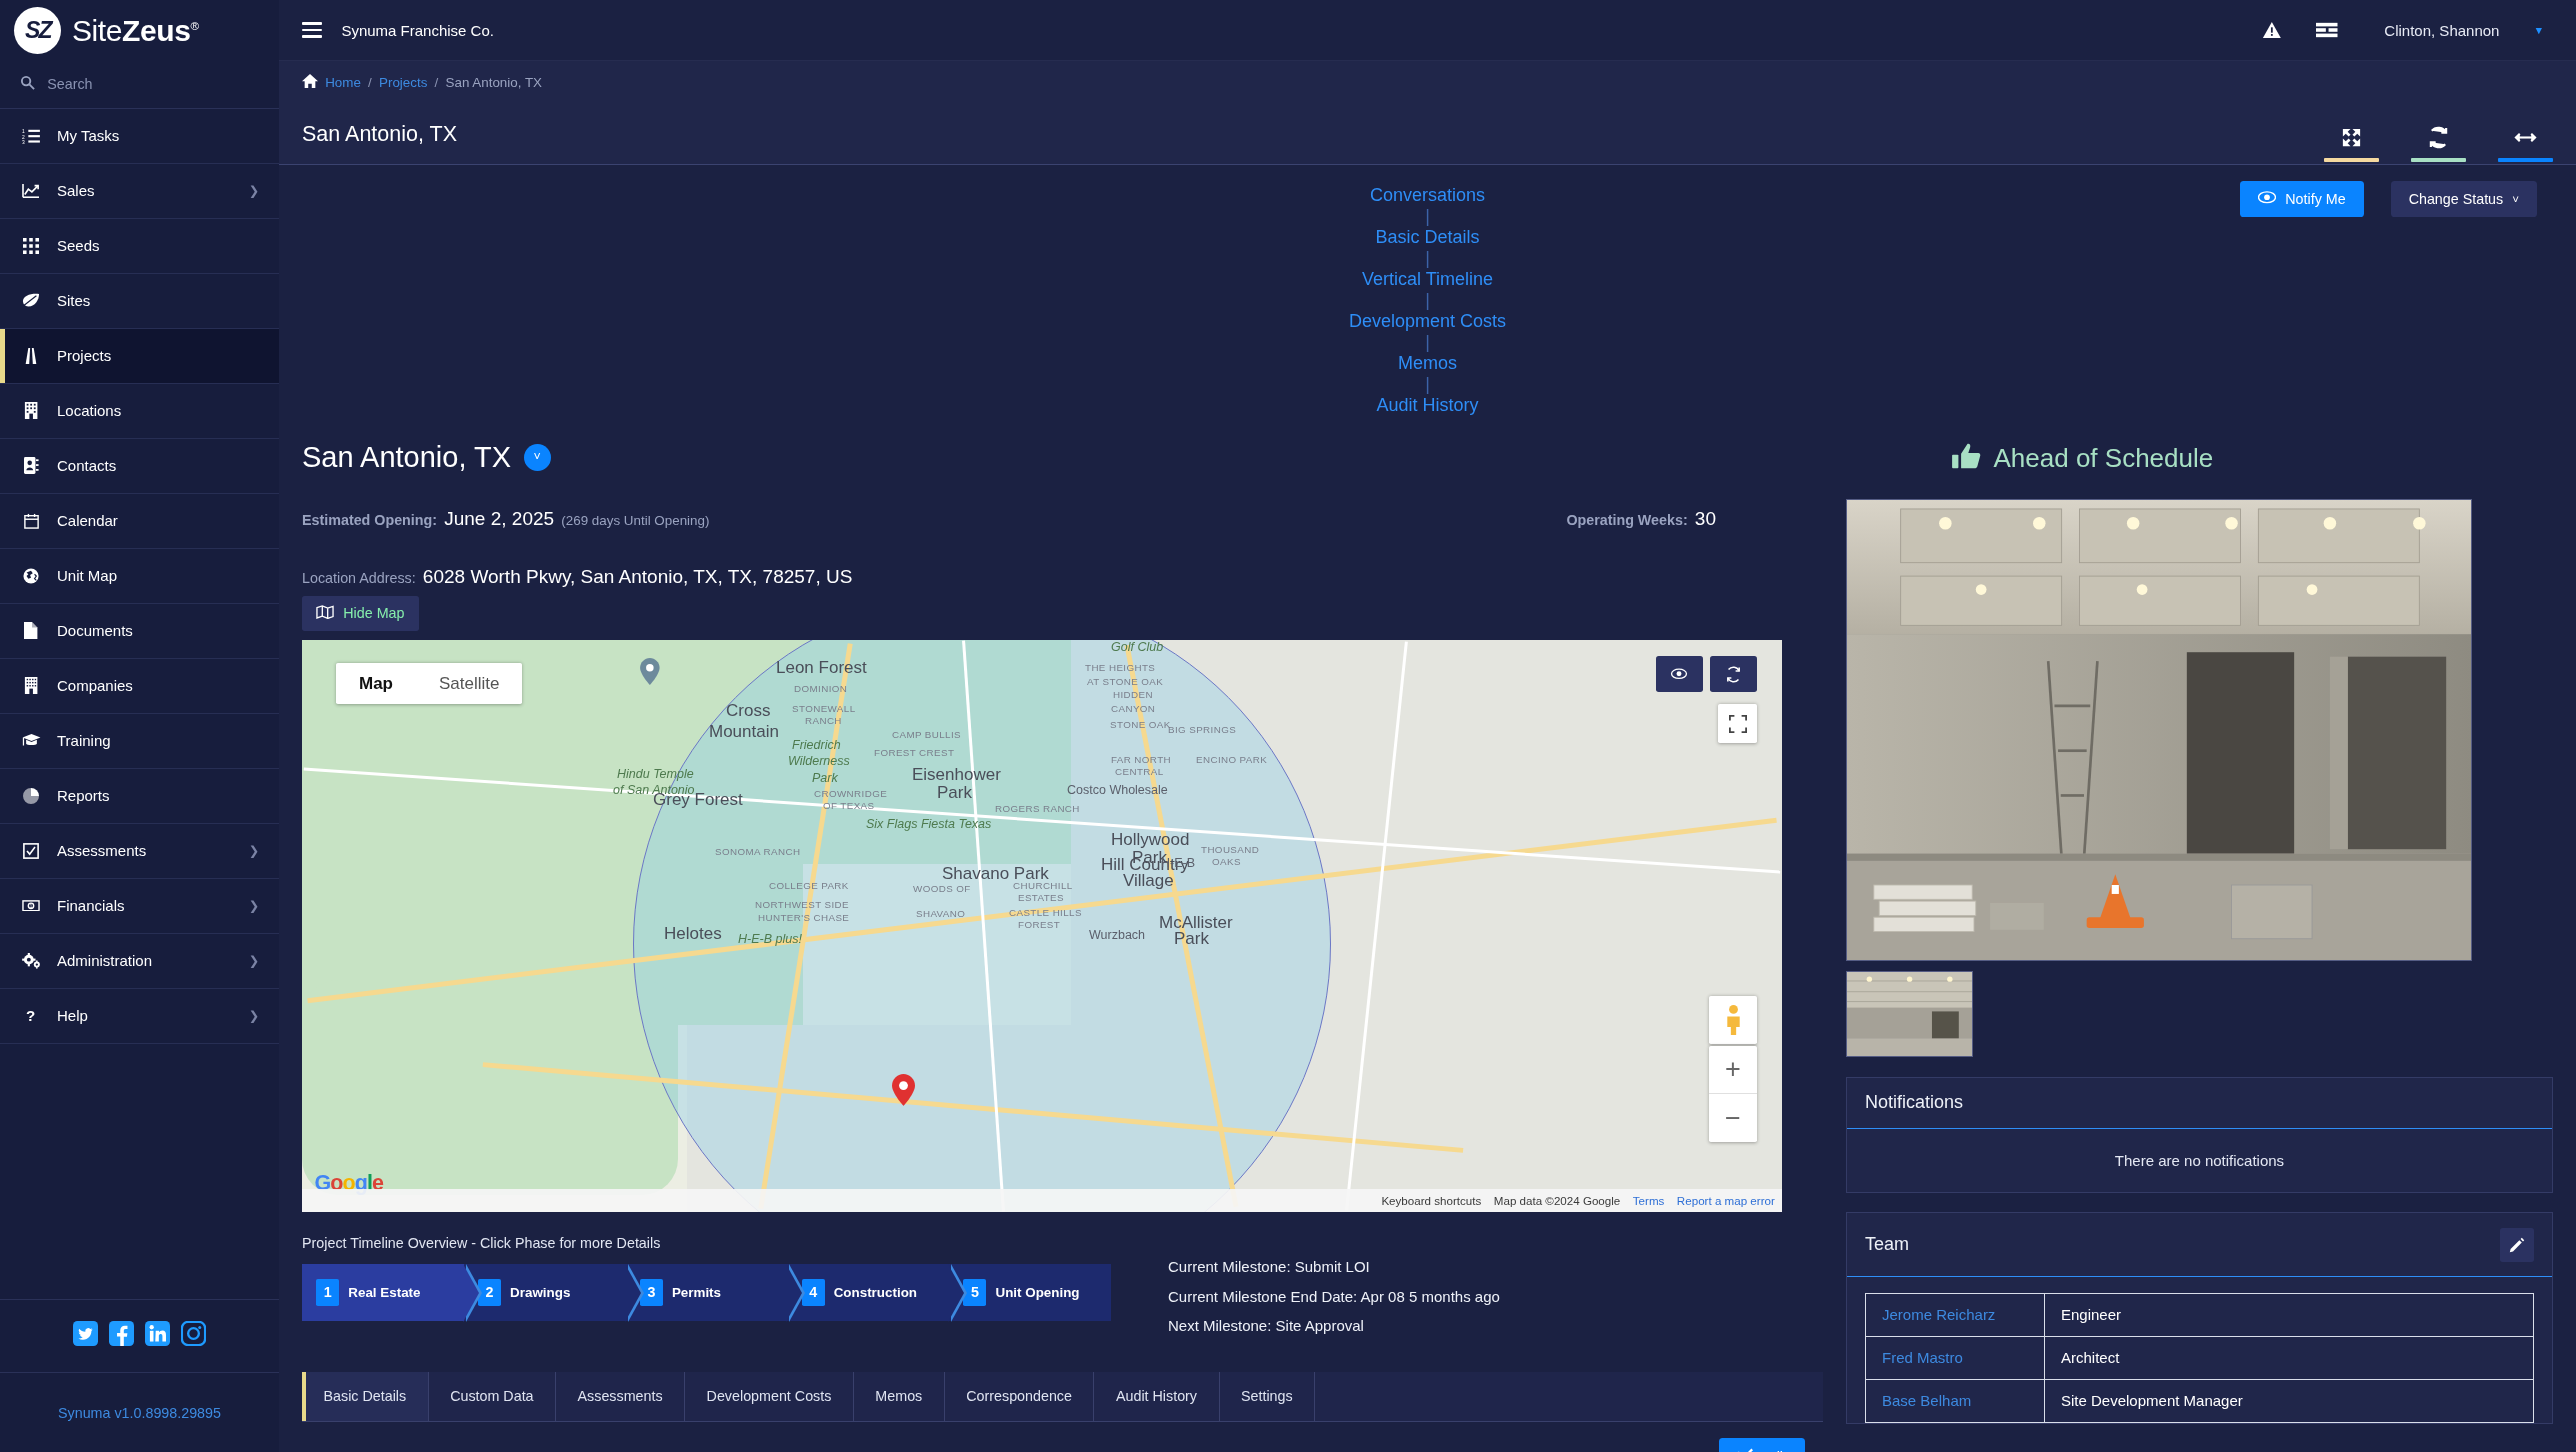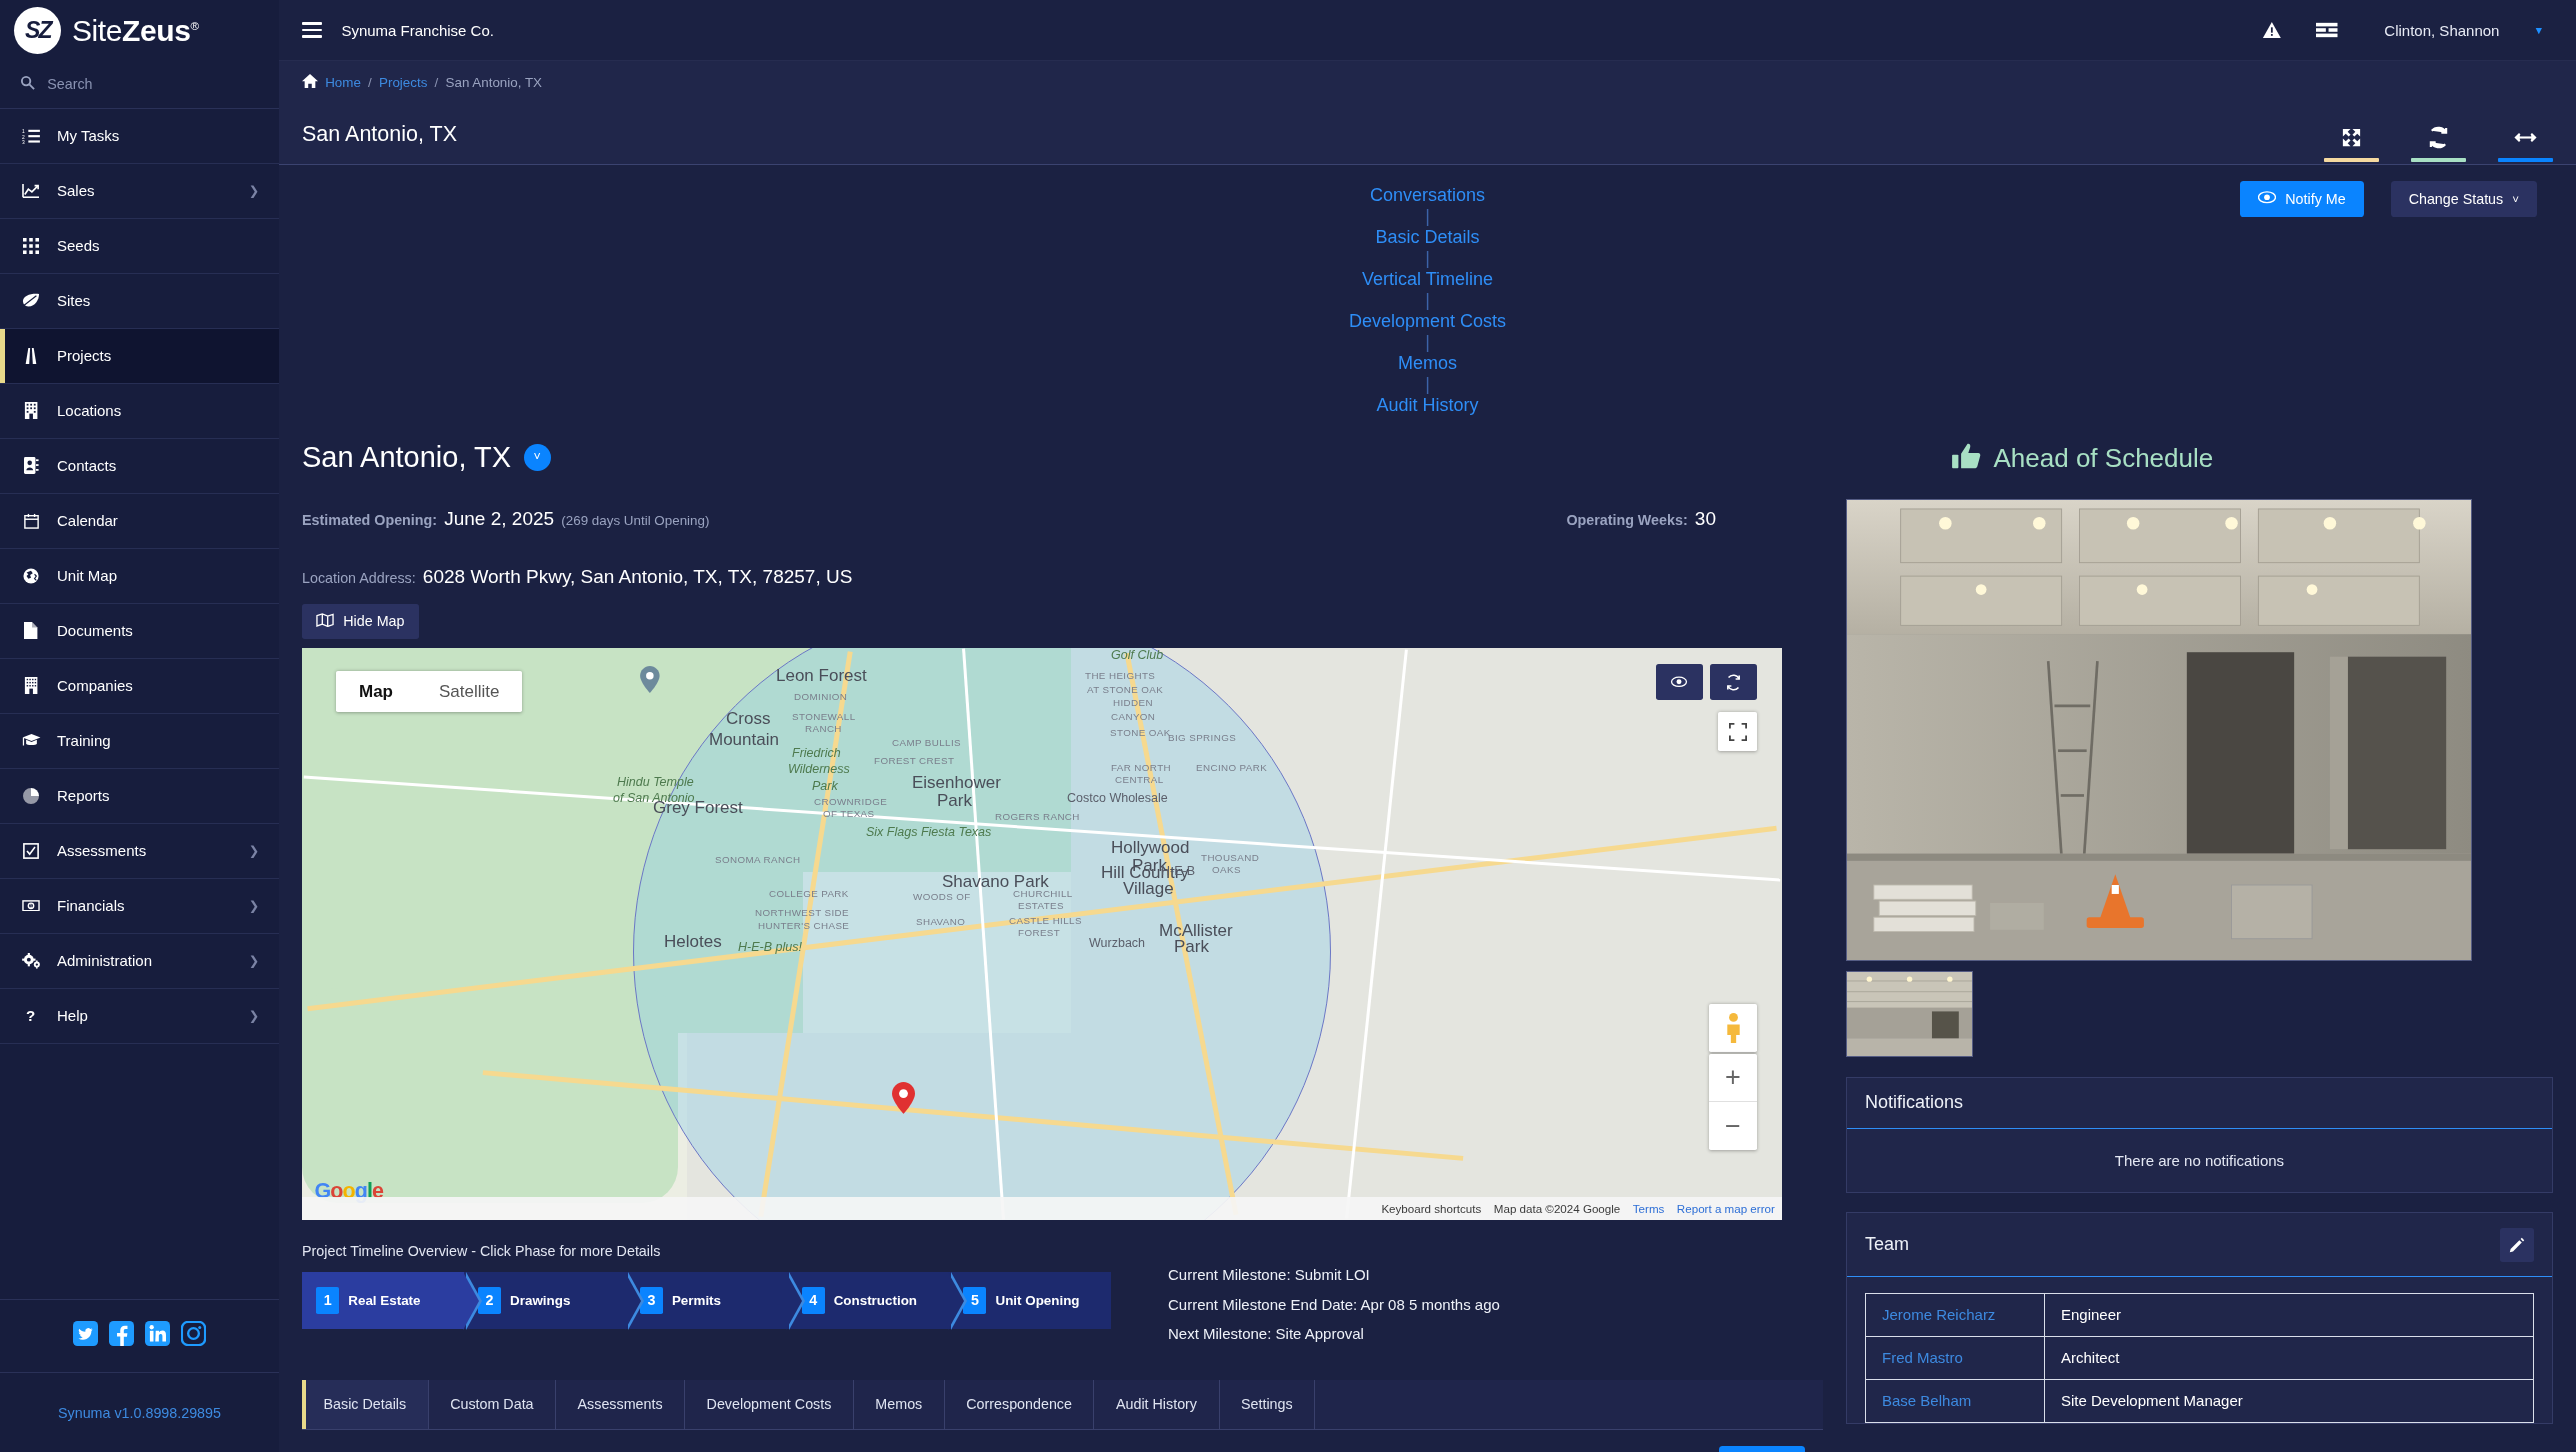--- a/index.html
+++ b/index.html
@@ -91,21 +91,21 @@
   .meta-row { display:flex; margin-top:34px; align-items:baseline; }
   .meta-lbl { color:#9aa3c0; font-weight:700; font-size:14.3px; }
   .meta-val { font-size:19px; margin-left:7.2px; }
   .meta-sub { color:#9aa3c0; font-size:13.4px; margin-left:7.2px; }
   .meta-right { margin-left:auto; padding-right:107px; display:flex; align-items:baseline; }
 
   .addr-row { margin-top:36px; display:flex; align-items:baseline; }
   .addr-lbl { color:#9aa3c0; font-size:14.3px; }
   .addr-val { font-size:19px; margin-left:7.2px; }
 
-  .hide-map-btn { margin-top:16px; background:#2b3261; color:#ffffff; border:0; border-radius:2.7px;
+  .hide-map-btn { margin-top:8px; background:#2b3261; color:#86efac; border:0; border-radius:2.7px;
      padding:9px 14.3px; font-size:14.3px; display:inline-flex; align-items:center; gap:9px;
      font-family:inherit; cursor:pointer; }
 
   
   .map { margin-top:9px; width:1480px; height:572px; position:relative; overflow:hidden;
      background:#e9eadf; }
   .map-base { position:absolute; inset:0; background:#eceee3; }
   .map-green { position:absolute; background:#c7e3c4; }
   .map-grey { position:absolute; background:#e4e5df; }
   .map-circle { position:absolute; left:331px; top:-45px; width:698px; height:698px; border-radius:50%;

